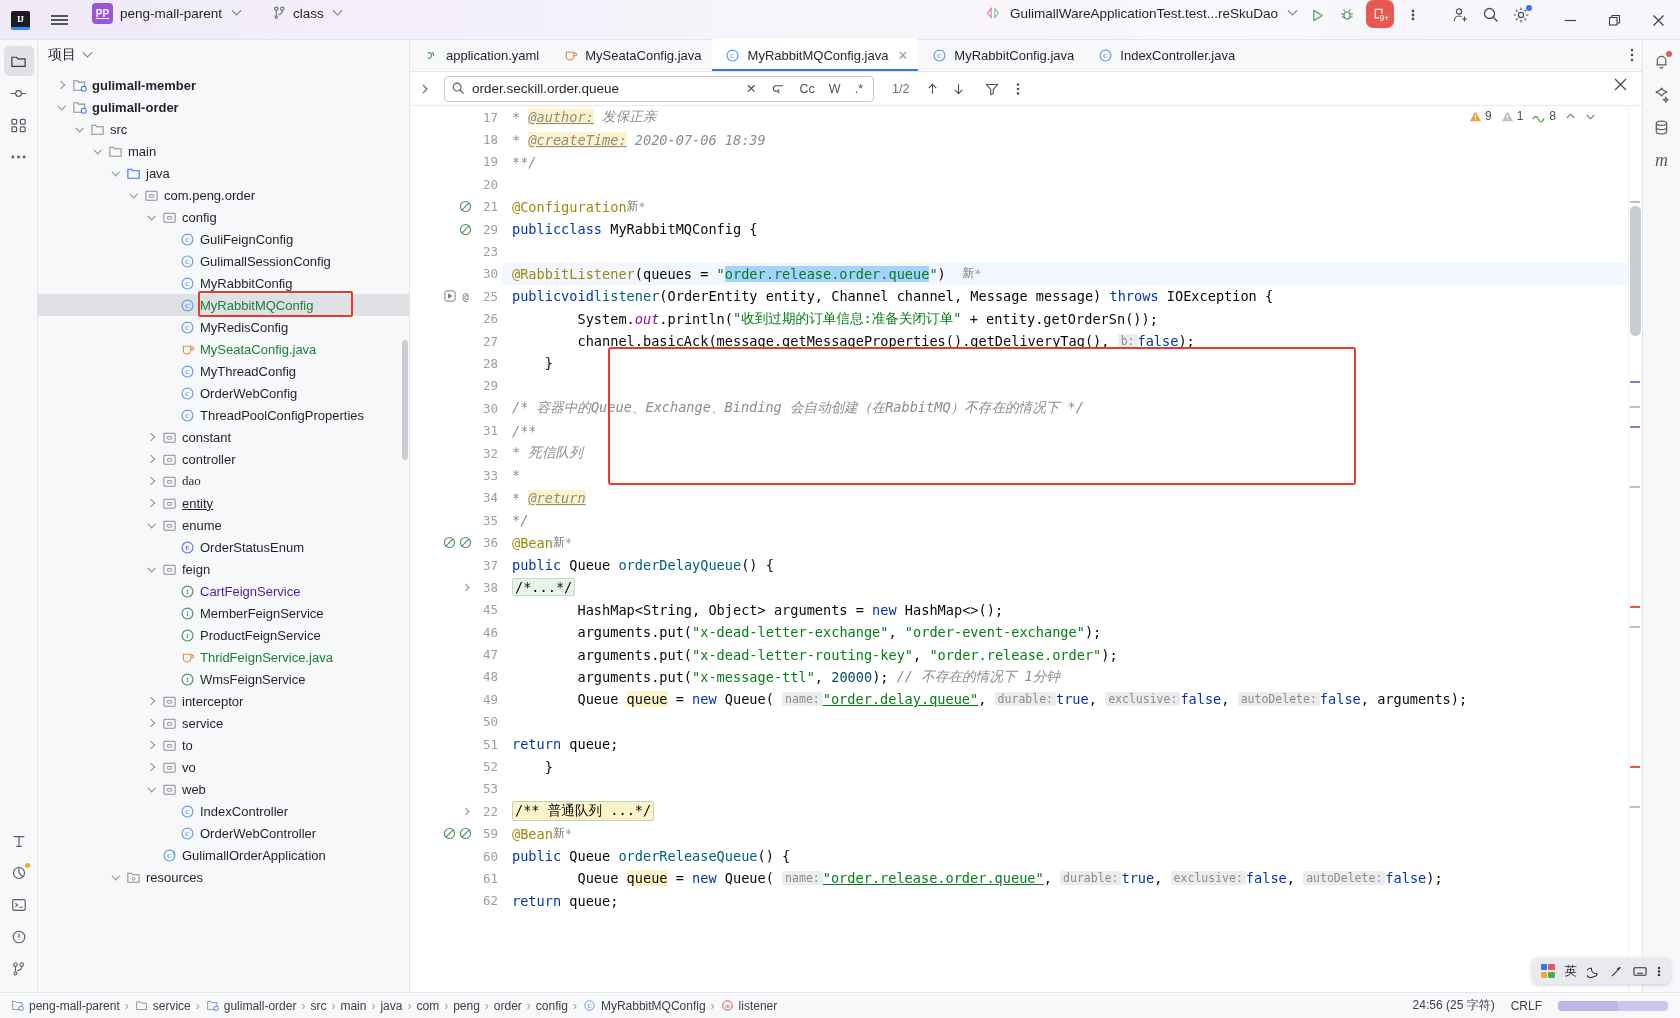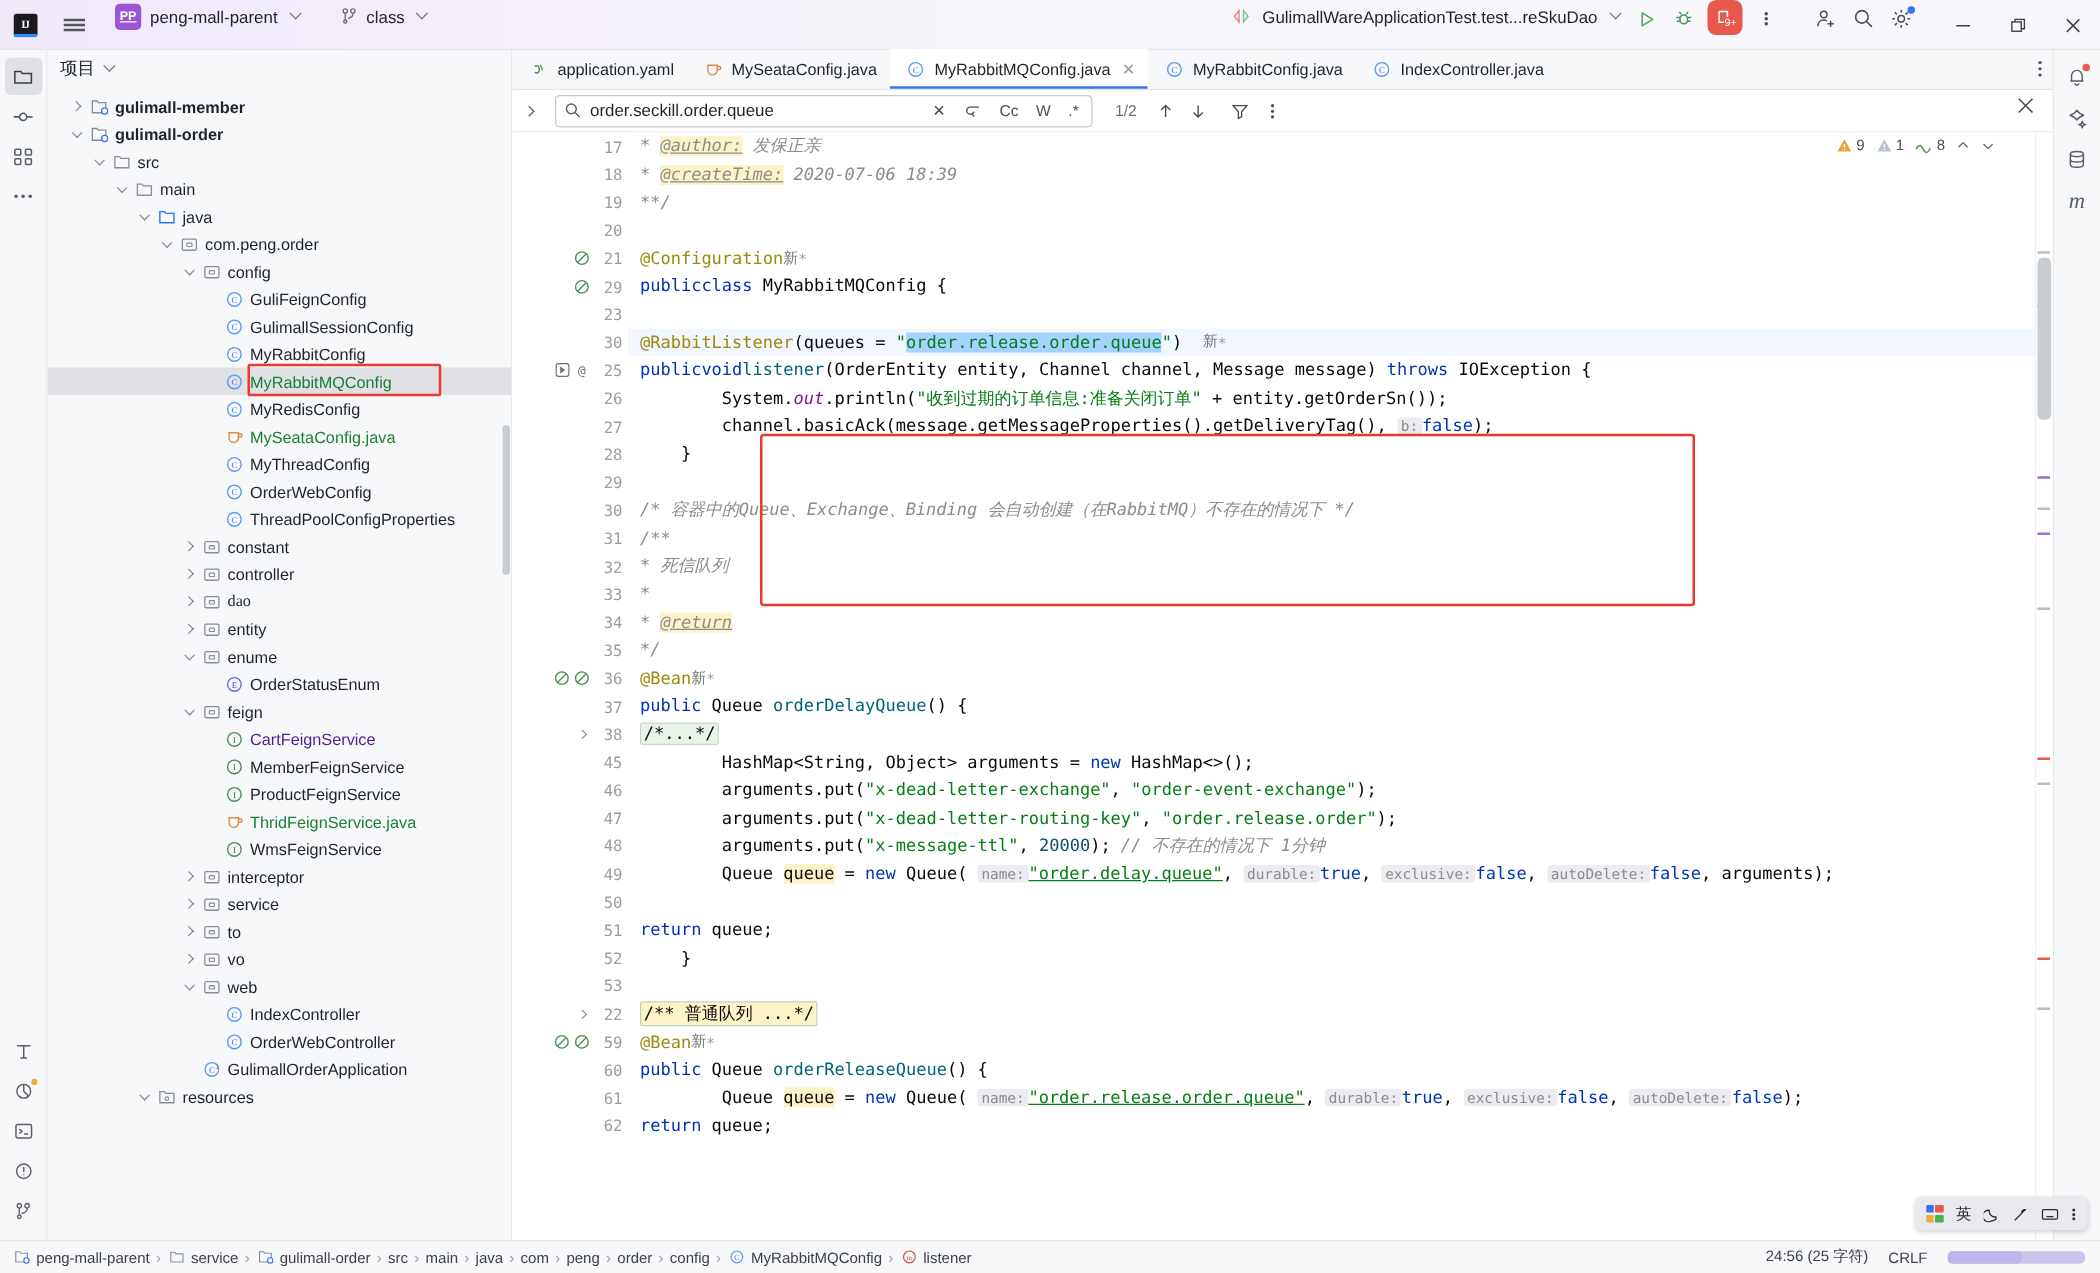--- a/index.html
+++ b/index.html
@@ -607,21 +607,21 @@
               <i class="arrow r"></i>
             </span>
             <span class="ic">
               <svg width="15" height="15" viewBox="0 0 16 16">
                 <rect x="2" y="3.5" width="12" height="9.5" rx="1" fill="none" stroke="#8a8d93" stroke-width="1.1"></rect>
                 <rect x="5.8" y="7" width="4.4" height="2.8" rx=".6" fill="none" stroke="#8a8d93" stroke-width="1"></rect>
               </svg>
             </span>
             <span style="color: rgb(31, 35, 41); font-family: Liberation Serif, serif;">dao</span>
           </div>
-          <div class="tr" style="padding-left: 104px;">
+          <div class="tr" style="padding-left: 104px; text-decoration: underline;">
             <span class="tw">
               <i class="arrow r"></i>
             </span>
             <span class="ic">
               <svg width="15" height="15" viewBox="0 0 16 16">
                 <rect x="2" y="3.5" width="12" height="9.5" rx="1" fill="none" stroke="#8a8d93" stroke-width="1.1"></rect>
                 <rect x="5.8" y="7" width="4.4" height="2.8" rx=".6" fill="none" stroke="#8a8d93" stroke-width="1"></rect>
               </svg>
             </span>
             <span style="color: rgb(31, 35, 41);">entity</span>

